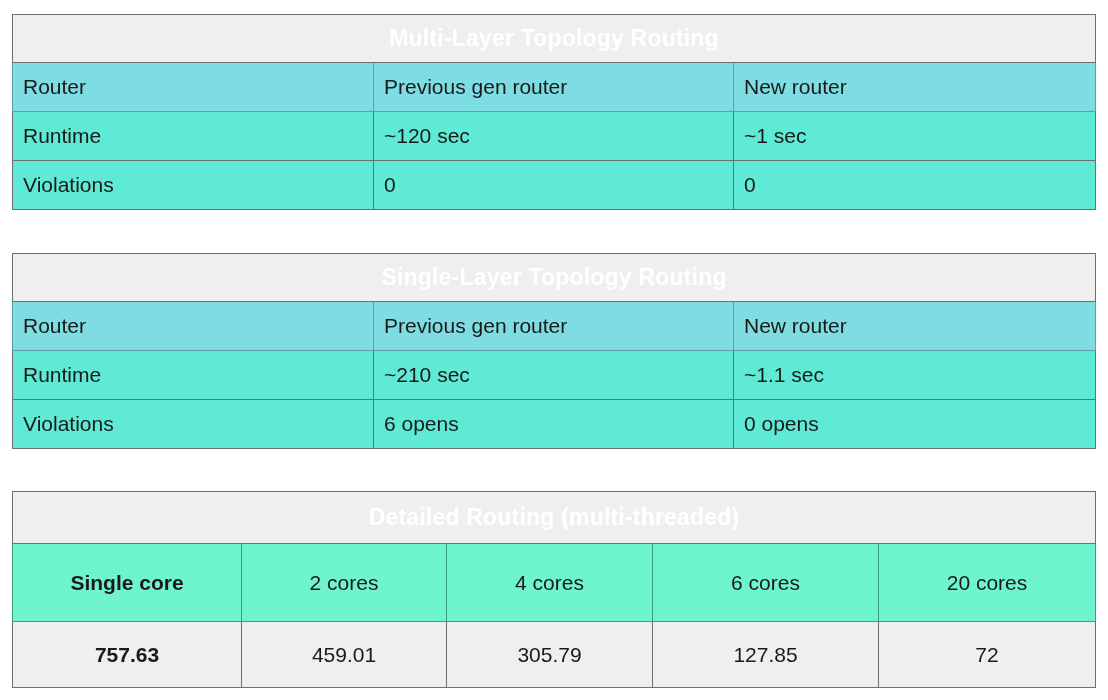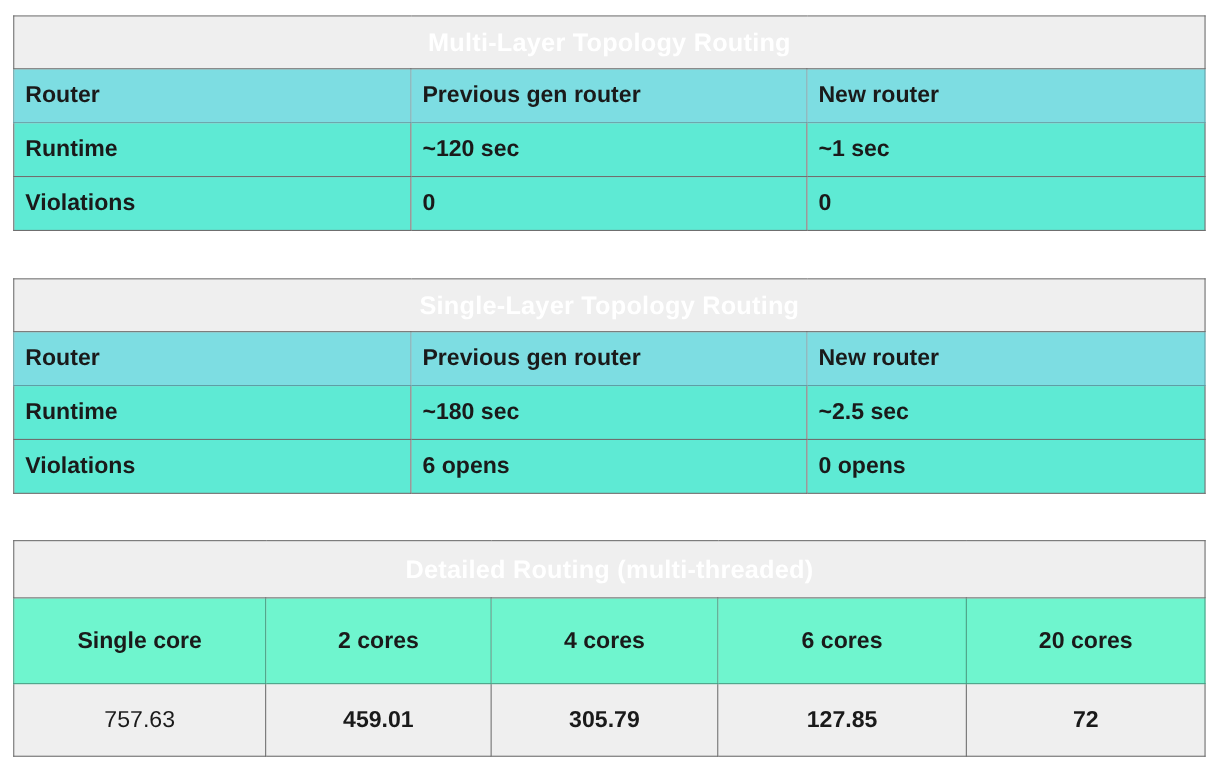--- a/index.html
+++ b/index.html
@@ -32,21 +32,20 @@
   .tbl td {
     border: 1px solid #6f6f6f;
     padding: 0 10px;
     vertical-align: middle;
     color: #1a1a1a;
     background: #efefef;
     font-size: 21px;
     line-height: 1.1;
     white-space: nowrap;
     overflow: hidden;
-    font-weight: bold;
   }
 
   
   .tbl td.title {
     text-align: center;
     font-weight: bold;
     font-size: 23px;
     color: #ffffff;
     letter-spacing: .2px;
   }
@@ -61,21 +60,21 @@
   .tbl td.hdr-mint {
     background: #6ff5ce;
     border-color: #3f9e80;
     text-align: center;
   }
   .tbl td.hdr-mint.bold { font-weight: bold; }
 
   
   .tbl td.data { background: #5eead4; }
   .tbl td.num  { background: #efefef; text-align: center; }
-  .tbl td.num.bold { font-weight: normal; }
+  .tbl td.num.bold { font-weight: bold; }
 
   
   #table-multi-layer  { left: 12px; top: 14px;  width: 1083px; }
   #table-single-layer { left: 12px; top: 253px; width: 1083px; }
   #table-detailed     { left: 12px; top: 491px; width: 1083px; }
 
   .r-title  { height: 48px; }
   .r-head   { height: 49px; }
   .r-data   { height: 49px; }
 
@@ -126,22 +125,22 @@
       <tr class="r-title">
         <td class="title title-blue" colspan="3">Single-Layer Topology Routing</td>
       </tr>
       <tr class="r-head">
         <td class="hdr-cyan">Router</td>
         <td class="hdr-cyan">Previous gen router</td>
         <td class="hdr-cyan">New router</td>
       </tr>
       <tr class="r-data">
         <td class="data">Runtime</td>
-        <td class="data">~180 sec</td>
-        <td class="data">~2.5 sec</td>
+        <td class="data">~210 sec</td>
+        <td class="data">~1.1 sec</td>
       </tr>
       <tr class="r-data">
         <td class="data">Violations</td>
         <td class="data">6 opens</td>
         <td class="data">0 opens</td>
       </tr>
     </tbody>
   </table>
 
   <table class="tbl" id="table-detailed">

